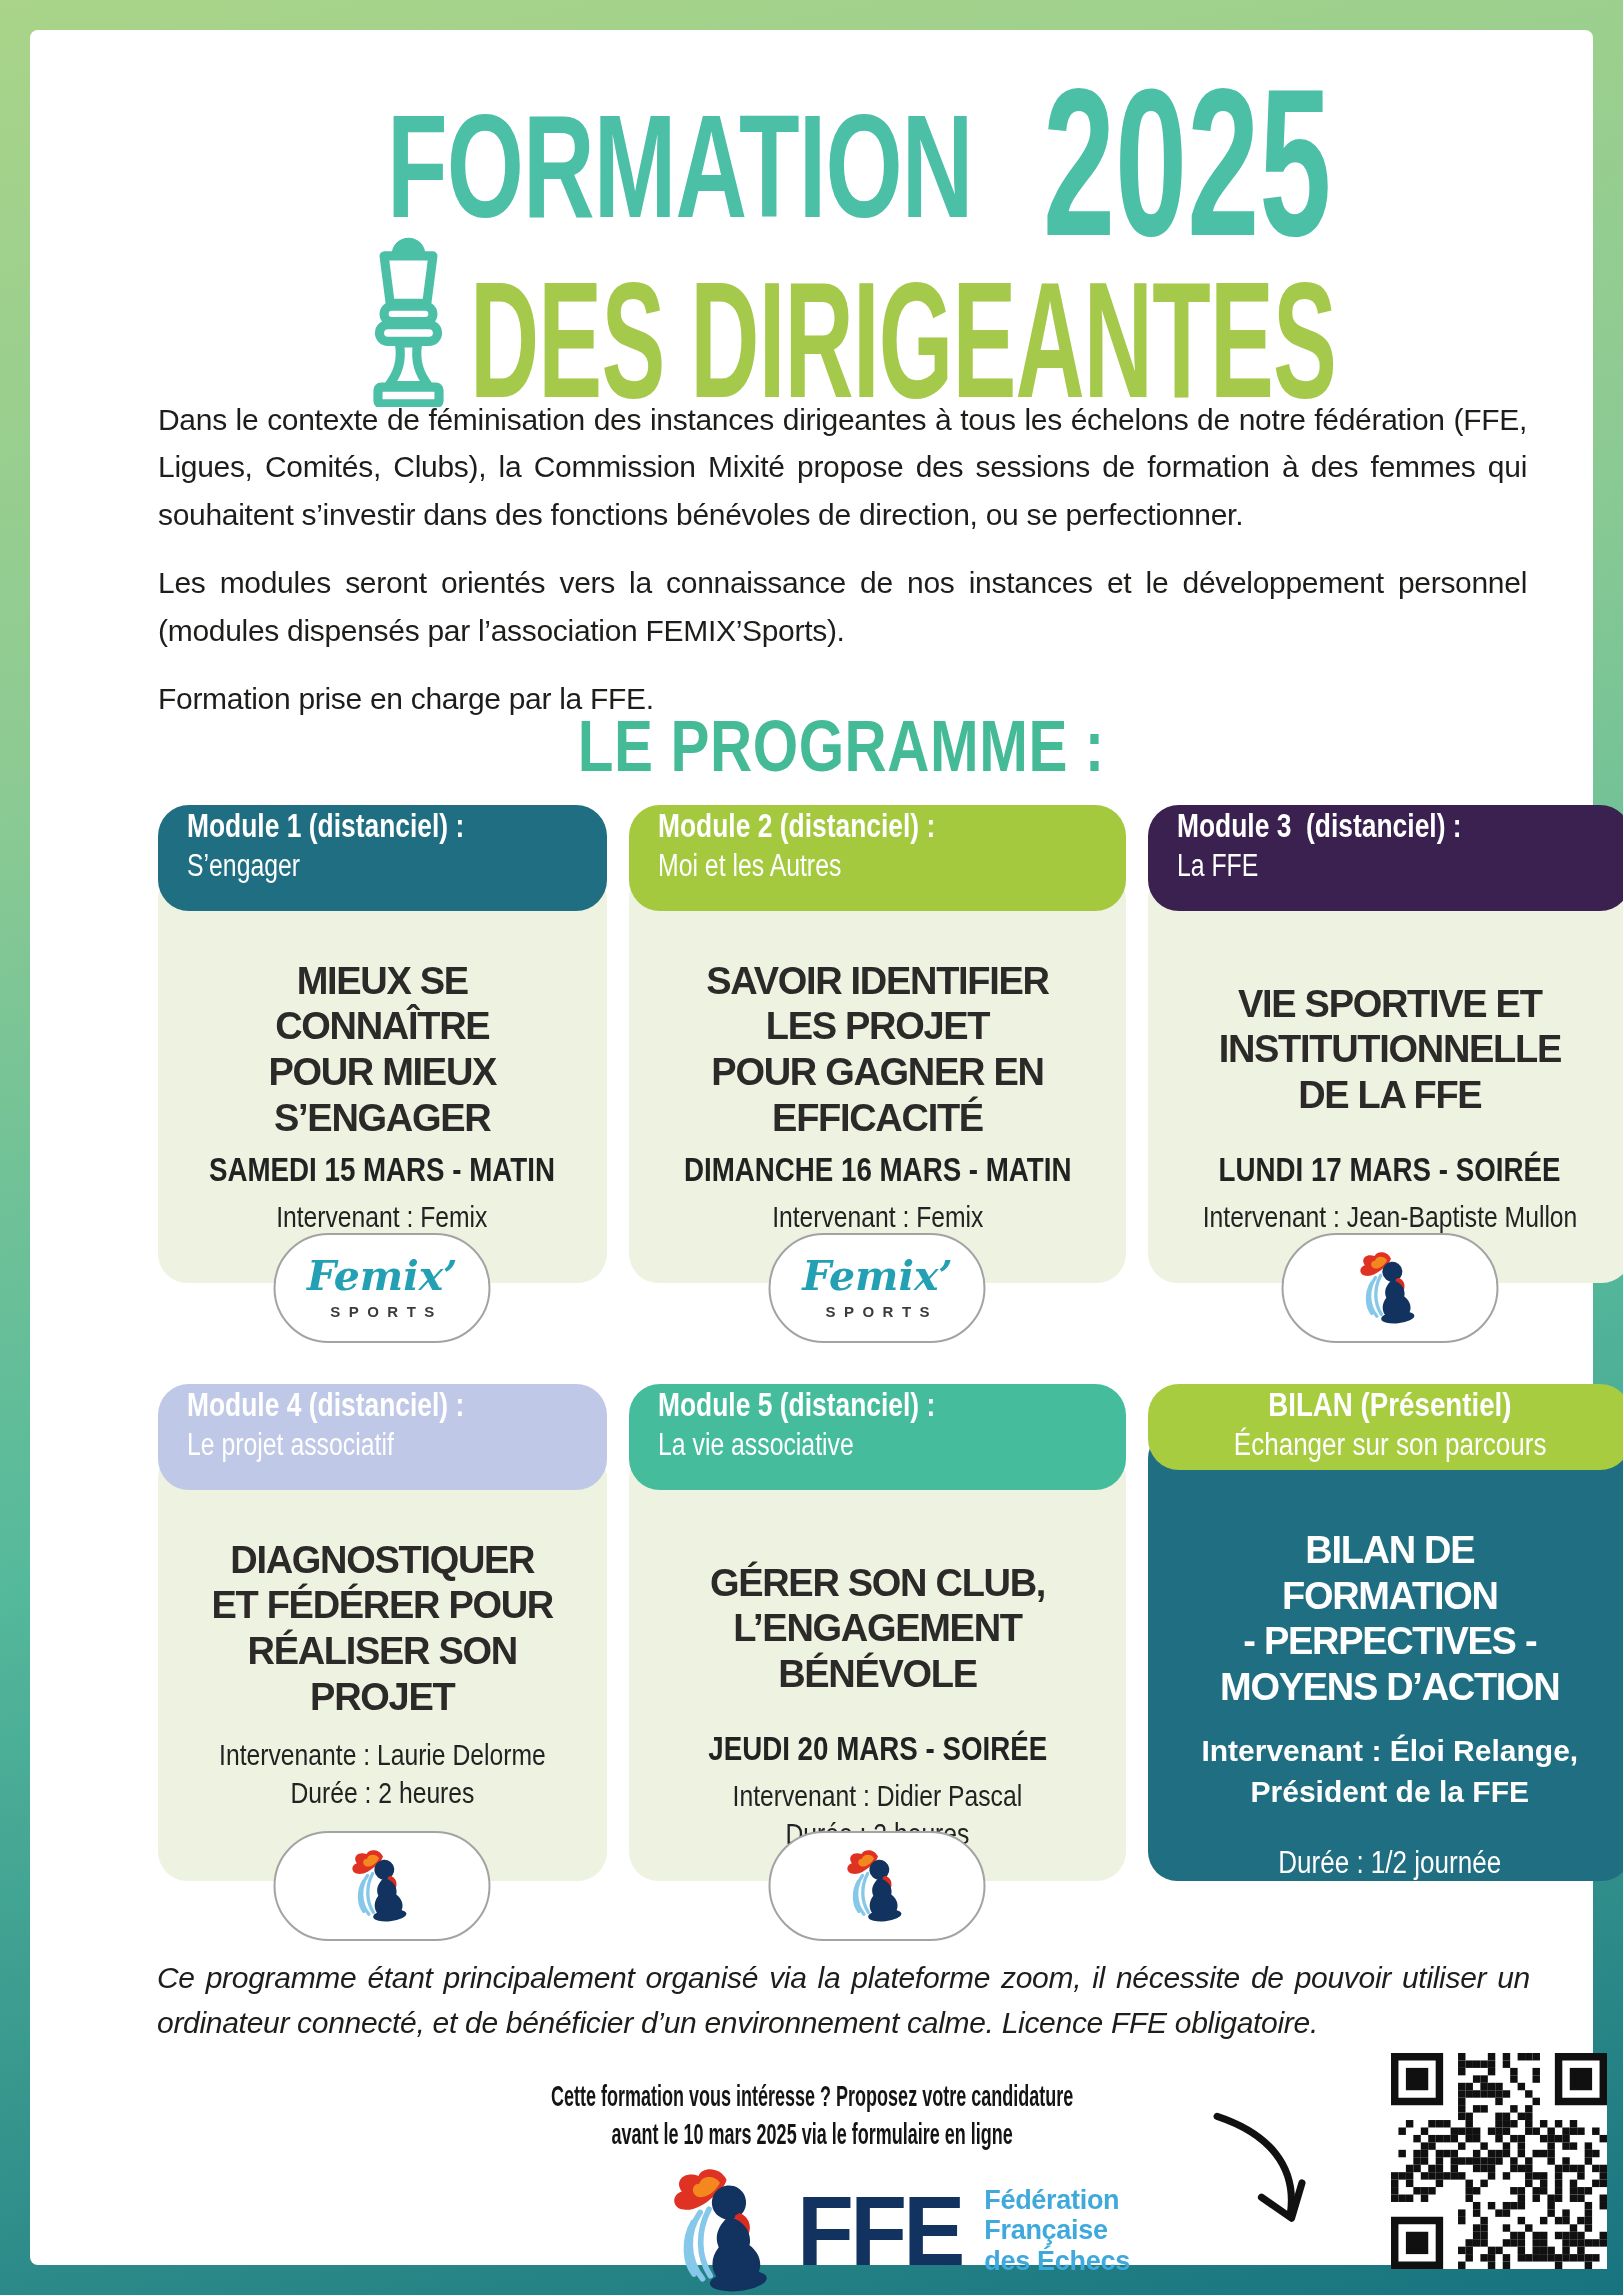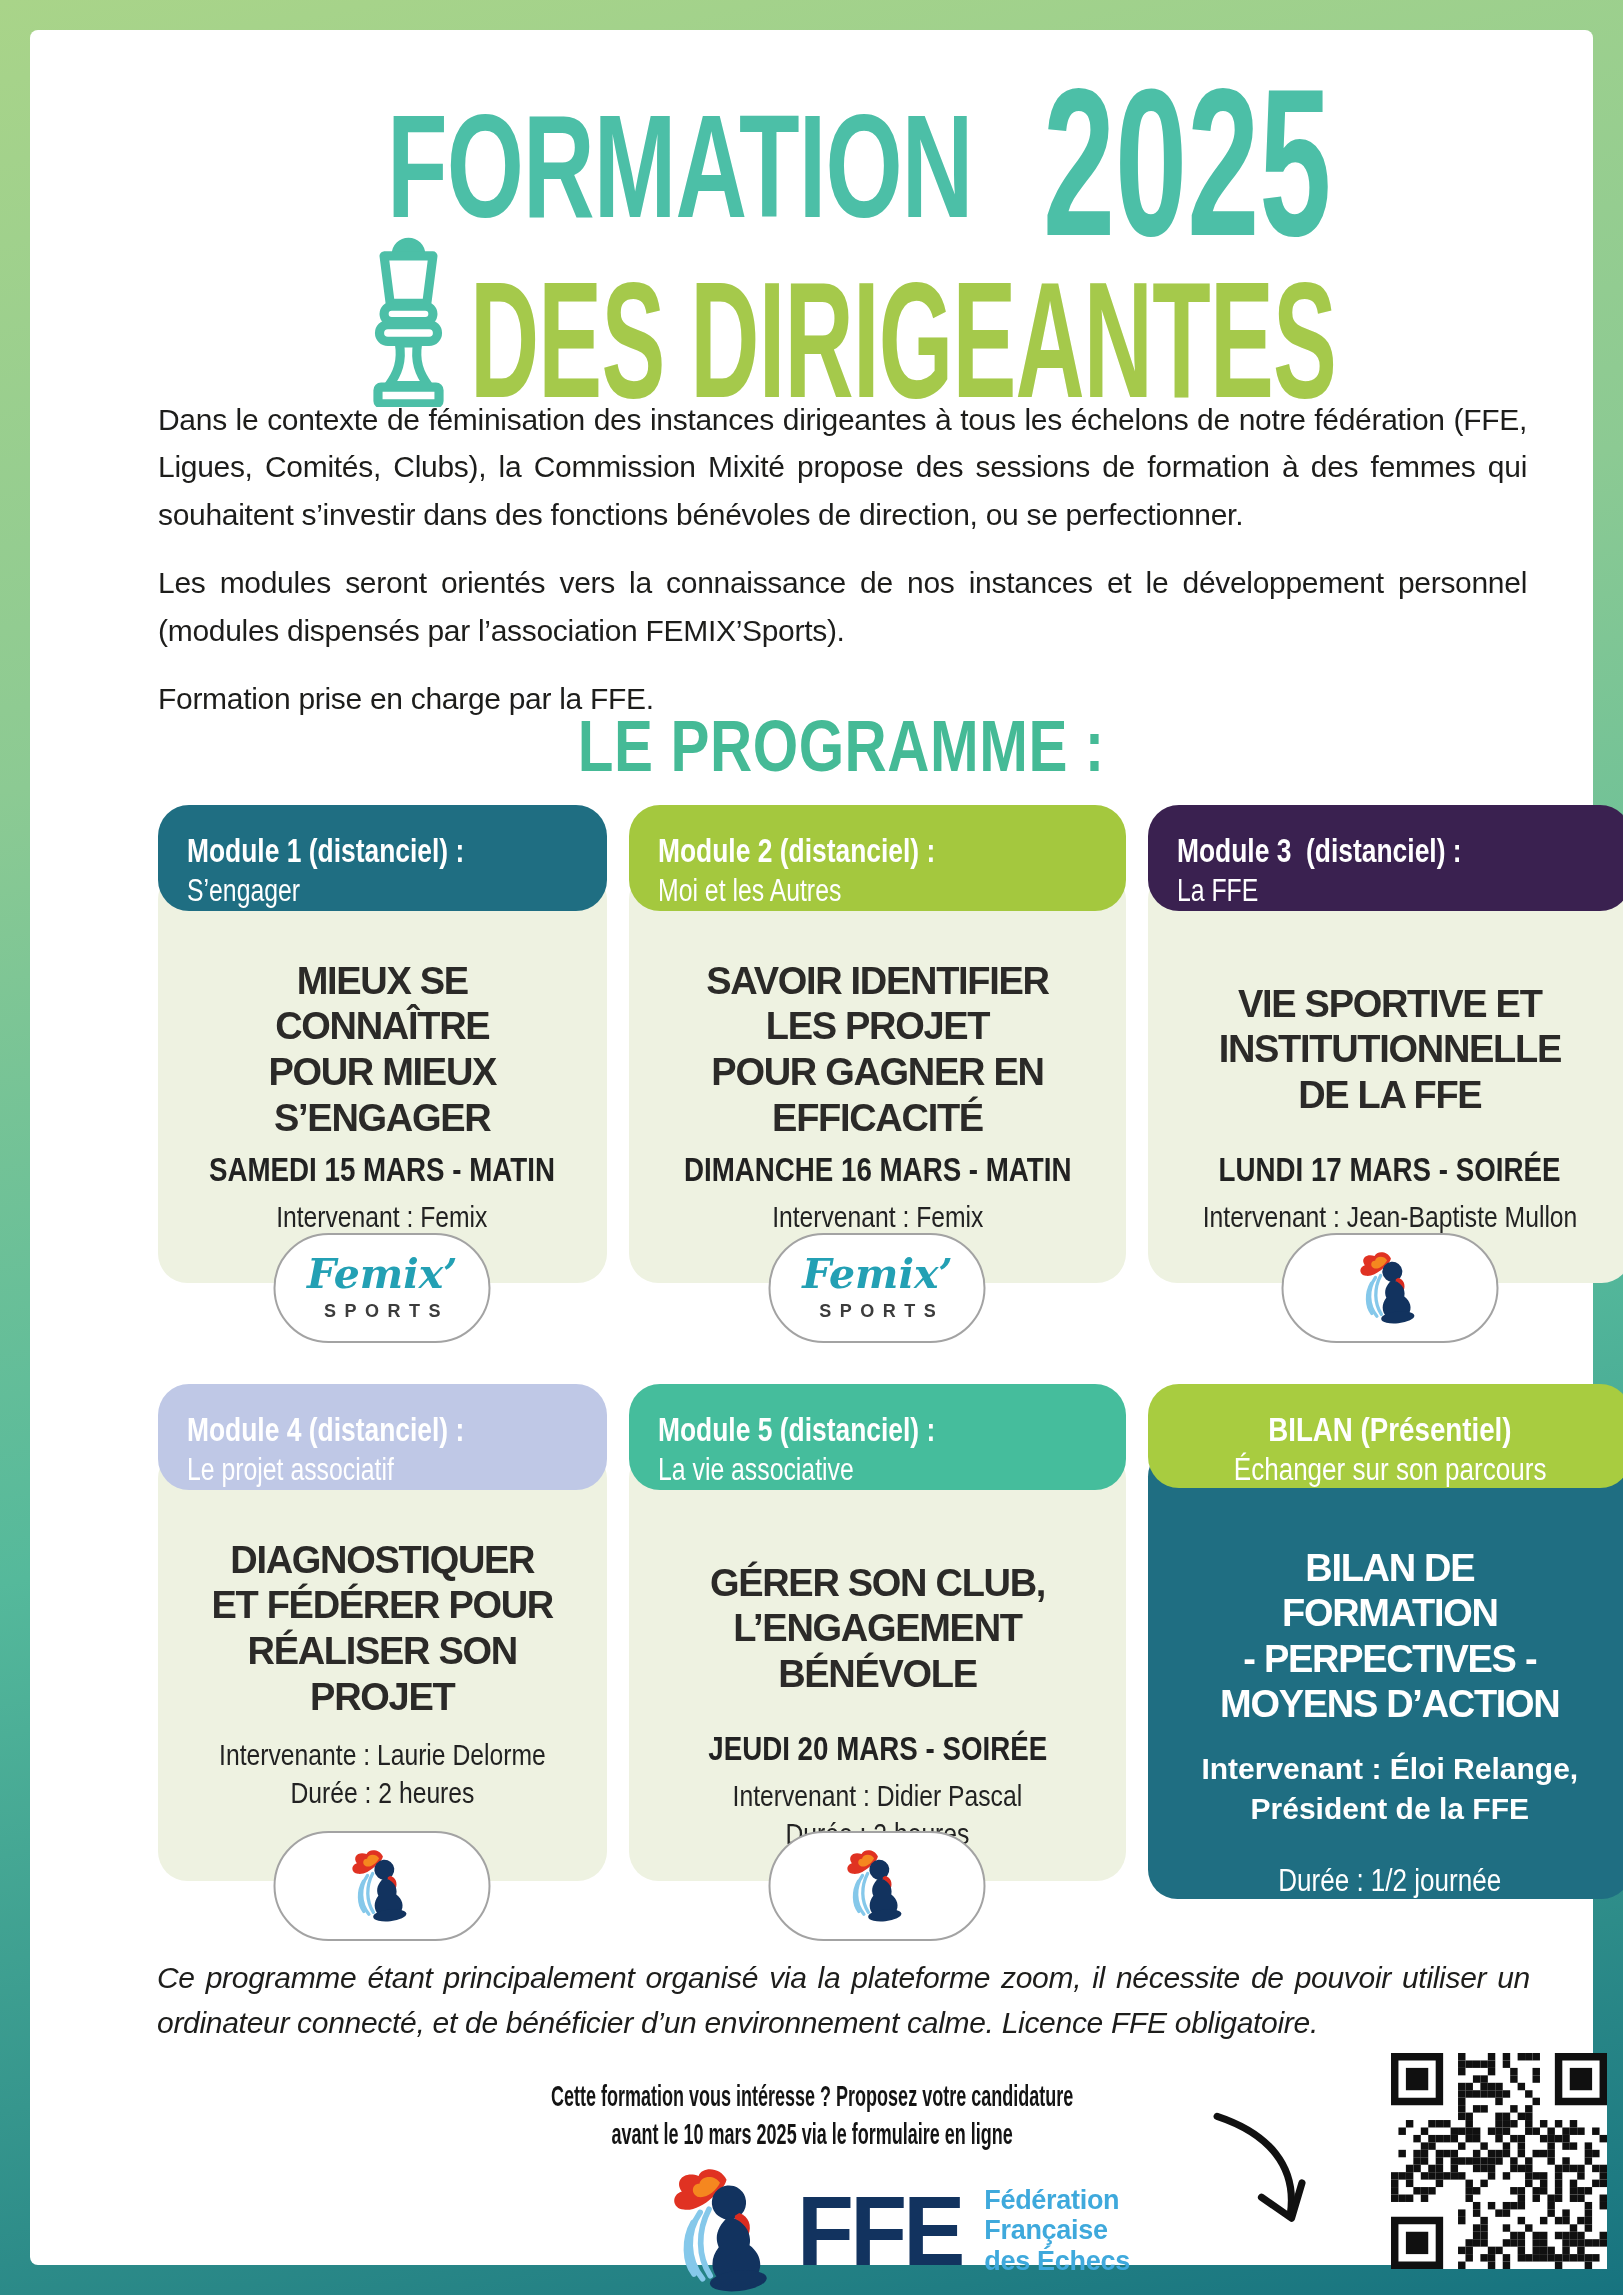--- a/index.html
+++ b/index.html
@@ -32,42 +32,42 @@
                        font-size:73px; font-weight:700; line-height:1; }
   .programme-heading span { display:inline-block; transform:scaleX(.8); transform-origin:center top;
                             letter-spacing:0.7px; white-space:nowrap; }
 
   
   .grid { position:absolute; left:128px; top:775px; width:1377px; display:grid;
           grid-template-columns:repeat(3,1fr); grid-template-rows:478px 497px;
           column-gap:22px; row-gap:101px; }
   .card { position:relative; display:flex; flex-direction:column; }
   .card-header { position:relative; z-index:1; height:106px; border-radius:31px;
-                 padding:27px 13px 0 29px; color:#ffffff; }
+                 padding:2px 13px 0 29px; color:#ffffff; }
   .ch-title { font-size:33px; font-weight:700; line-height:1.15; }
   .ch-sub   { font-size:31px; font-weight:400; line-height:1.15; margin-top:3.3px; }
   .fitl { display:inline-block; transform:scaleX(.8); transform-origin:left center; white-space:pre; }
   .fitc { display:inline-block; transform:scaleX(.84); transform-origin:center; white-space:nowrap; }
   .center { text-align:center; padding-left:13px; }
 
   .card-body { position:relative; z-index:0; flex:1; margin-top:-41px; border-radius:29.4px;
                padding:82px 18.3px 0; display:flex; flex-direction:column; align-items:center; }
   .card-title { height:196px; display:flex; align-items:center; justify-content:center;
                 text-align:center; white-space:pre-line; font-size:38px; font-weight:700;
                 letter-spacing:-1.3px; line-height:1.2; color:#2b2a28; }
   .card-date  { margin-top:2.6px; font-size:33px; font-weight:700; color:#222222; }
   .card-meta  { margin-top:9.2px; font-size:29.4px; line-height:1.3; color:#222222; text-align:center; }
 
   .logo-pill { position:absolute; bottom:-60px; left:50%; transform:translateX(-50%);
                width:217px; height:110px; background:#ffffff; border:2px solid #a3a3a3;
                border-radius:59px; display:flex; flex-direction:column; align-items:center;
                justify-content:center; z-index:2; }
   .femix-script { font-family:"DejaVu Serif", serif; font-style:italic; font-weight:700;
                   font-size:41px; line-height:1; color:#23a0b4; }
-  .femix-sub { font-size:18px; font-weight:600; letter-spacing:8.5px; padding-left:8.5px;
+  .femix-sub { font-size:15px; font-weight:600; letter-spacing:8.5px; padding-left:8.5px;
                color:#3c3c3c; margin-top:6px; }
   .rooster-mini { width:67px; height:80px; }
 
   
   .bilan .card-body { align-items:center; }
   .bilan .card-title { color:#ffffff; height:216px; font-size:38px; }
   .bilan-interv { margin-top:3.9px; font-size:30px; font-weight:700; color:#ffffff;
                   text-align:center; white-space:pre-line; line-height:1.35; }
   .bilan-duree  { margin-top:33px; font-size:31px; color:#ffffff; }
 

